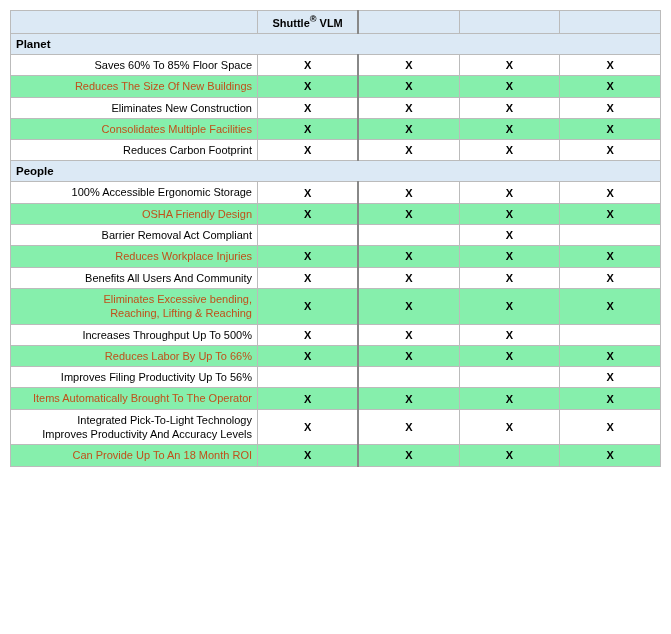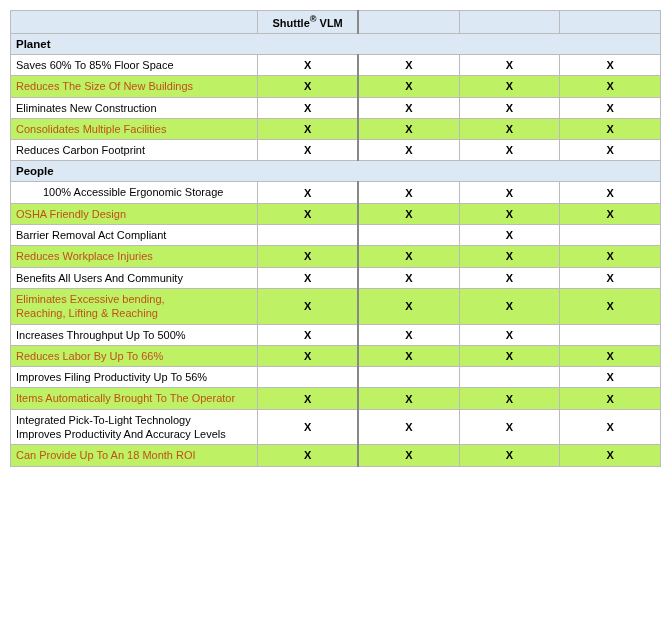--- a/index.html
+++ b/index.html
@@ -37,29 +37,30 @@
     thead th.col-product {
       width: 15.5%;
     }
     .section-header td {
       background: #dce9f5;
       font-weight: bold;
       font-size: 11.5px;
       padding: 4px 5px;
     }
     tr.even-row {
-      background: #bef264;
+      background: #86efac;
       border-radius: 9px;
     }
     tr.odd-row {
       background: #ffffff;
     }
     td.feature-cell {
       font-size: 11px;
       line-height: 1.3;
+      text-align: right;
     }
     td.check-cell {
       text-align: center;
       font-weight: bold;
       font-size: 11px;
     }
     .product-name {
       font-weight: bold;
     }
     .product-sub {

